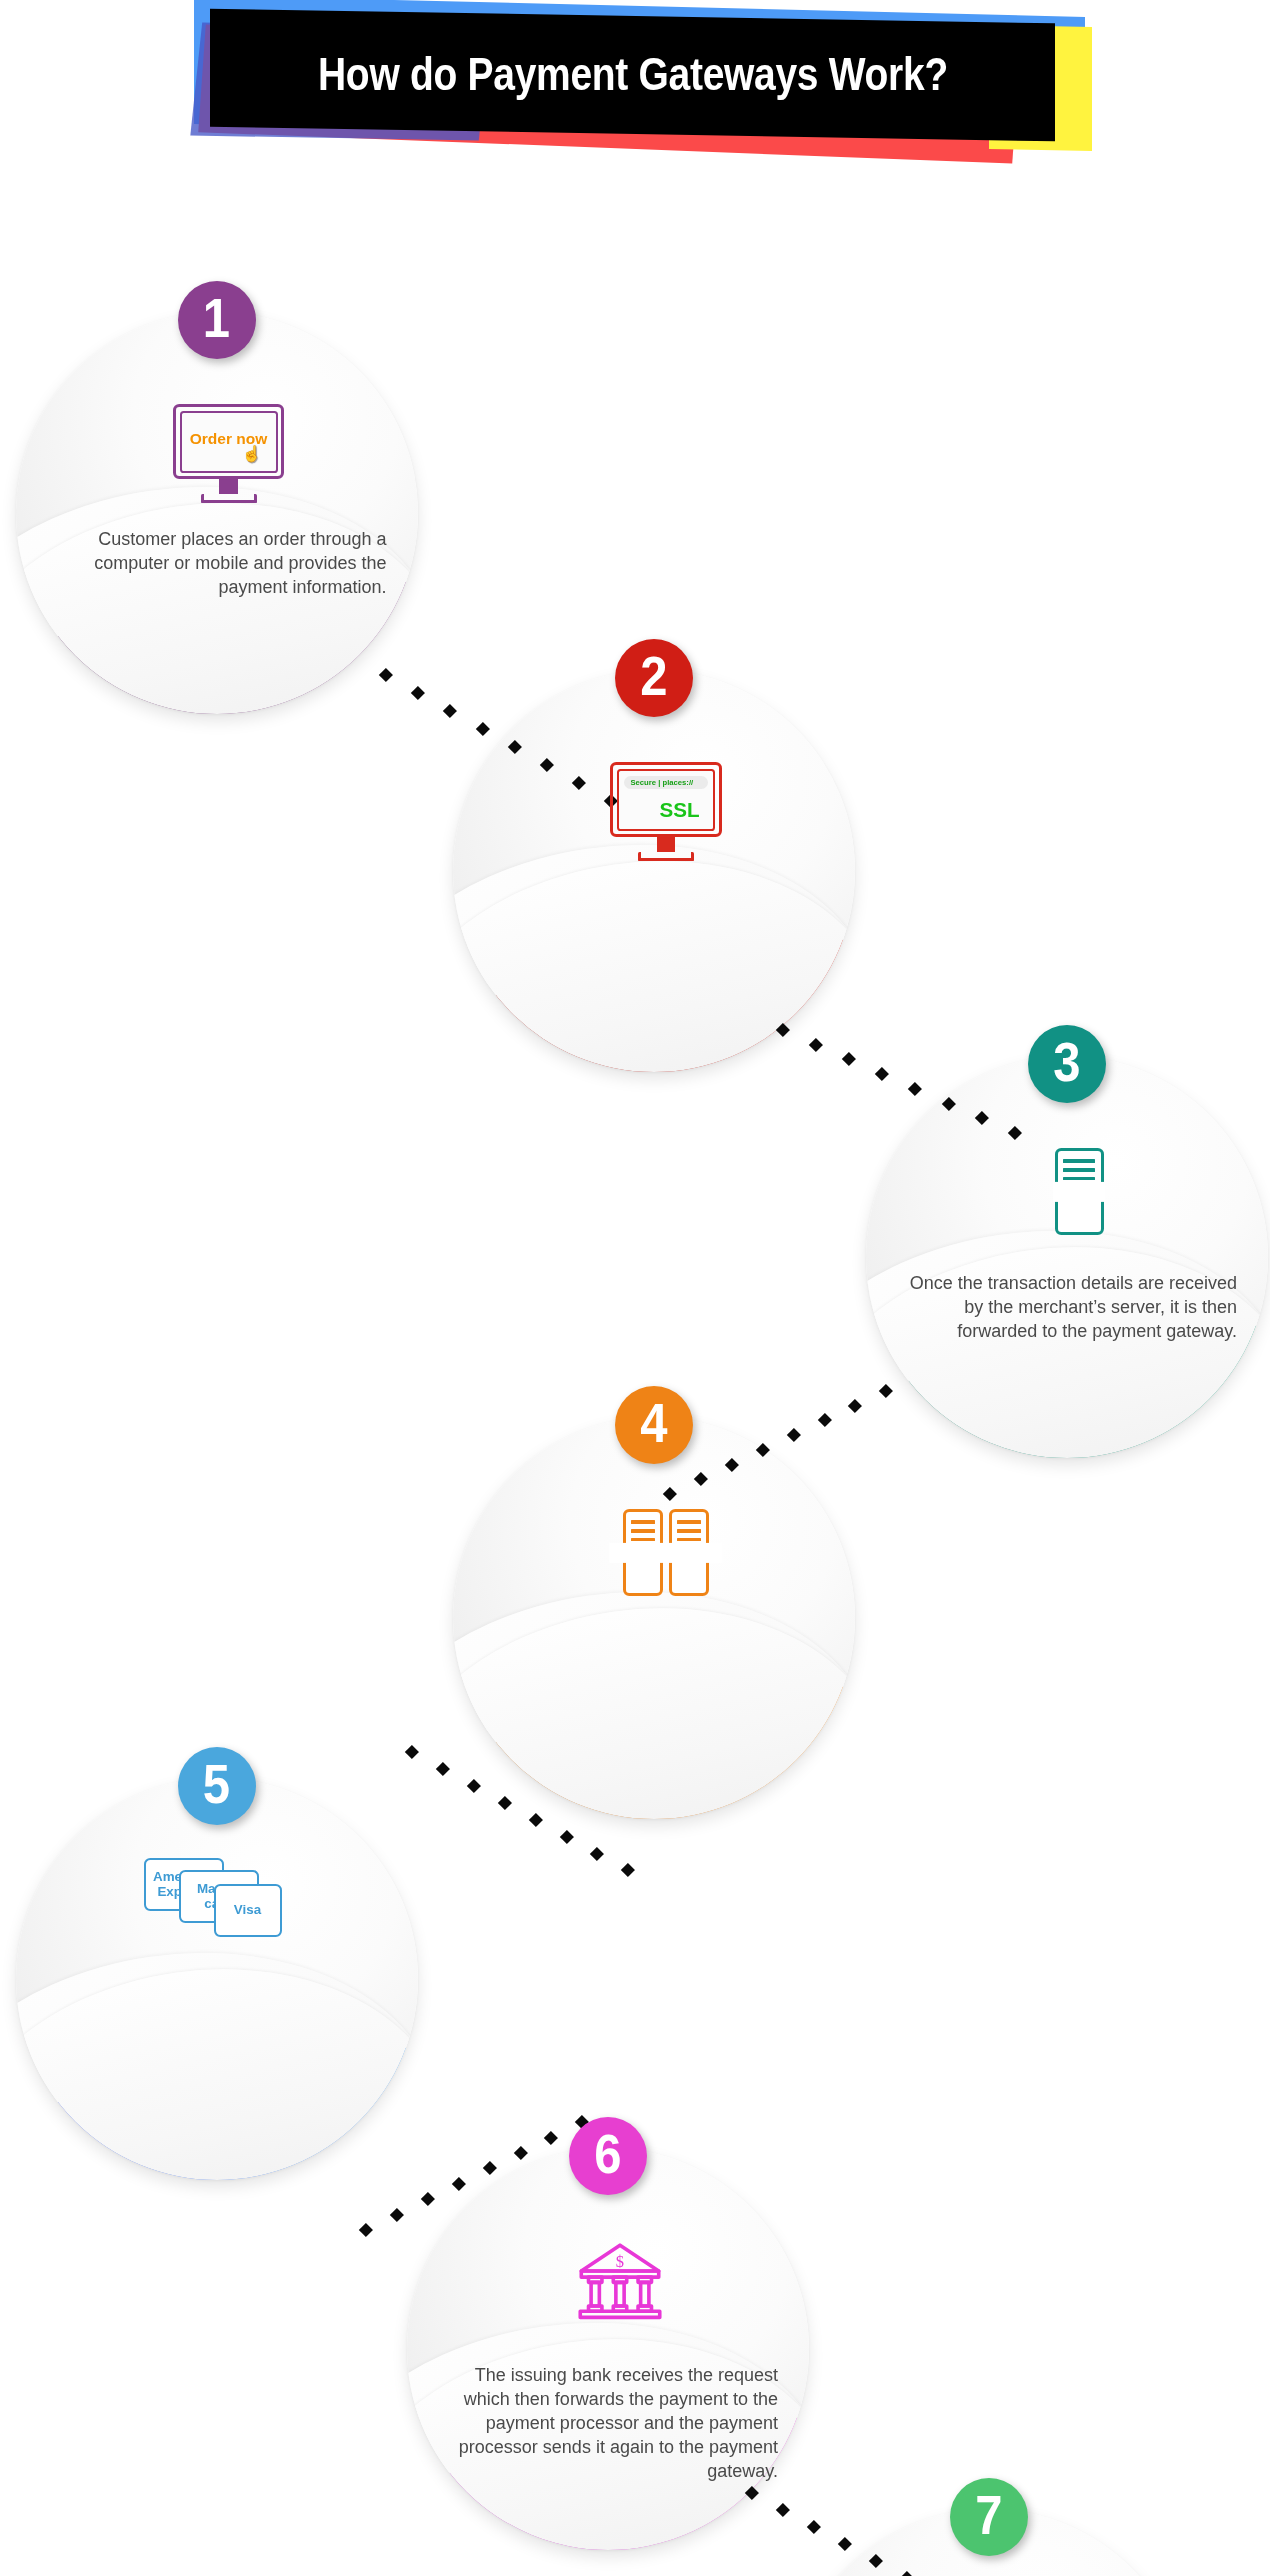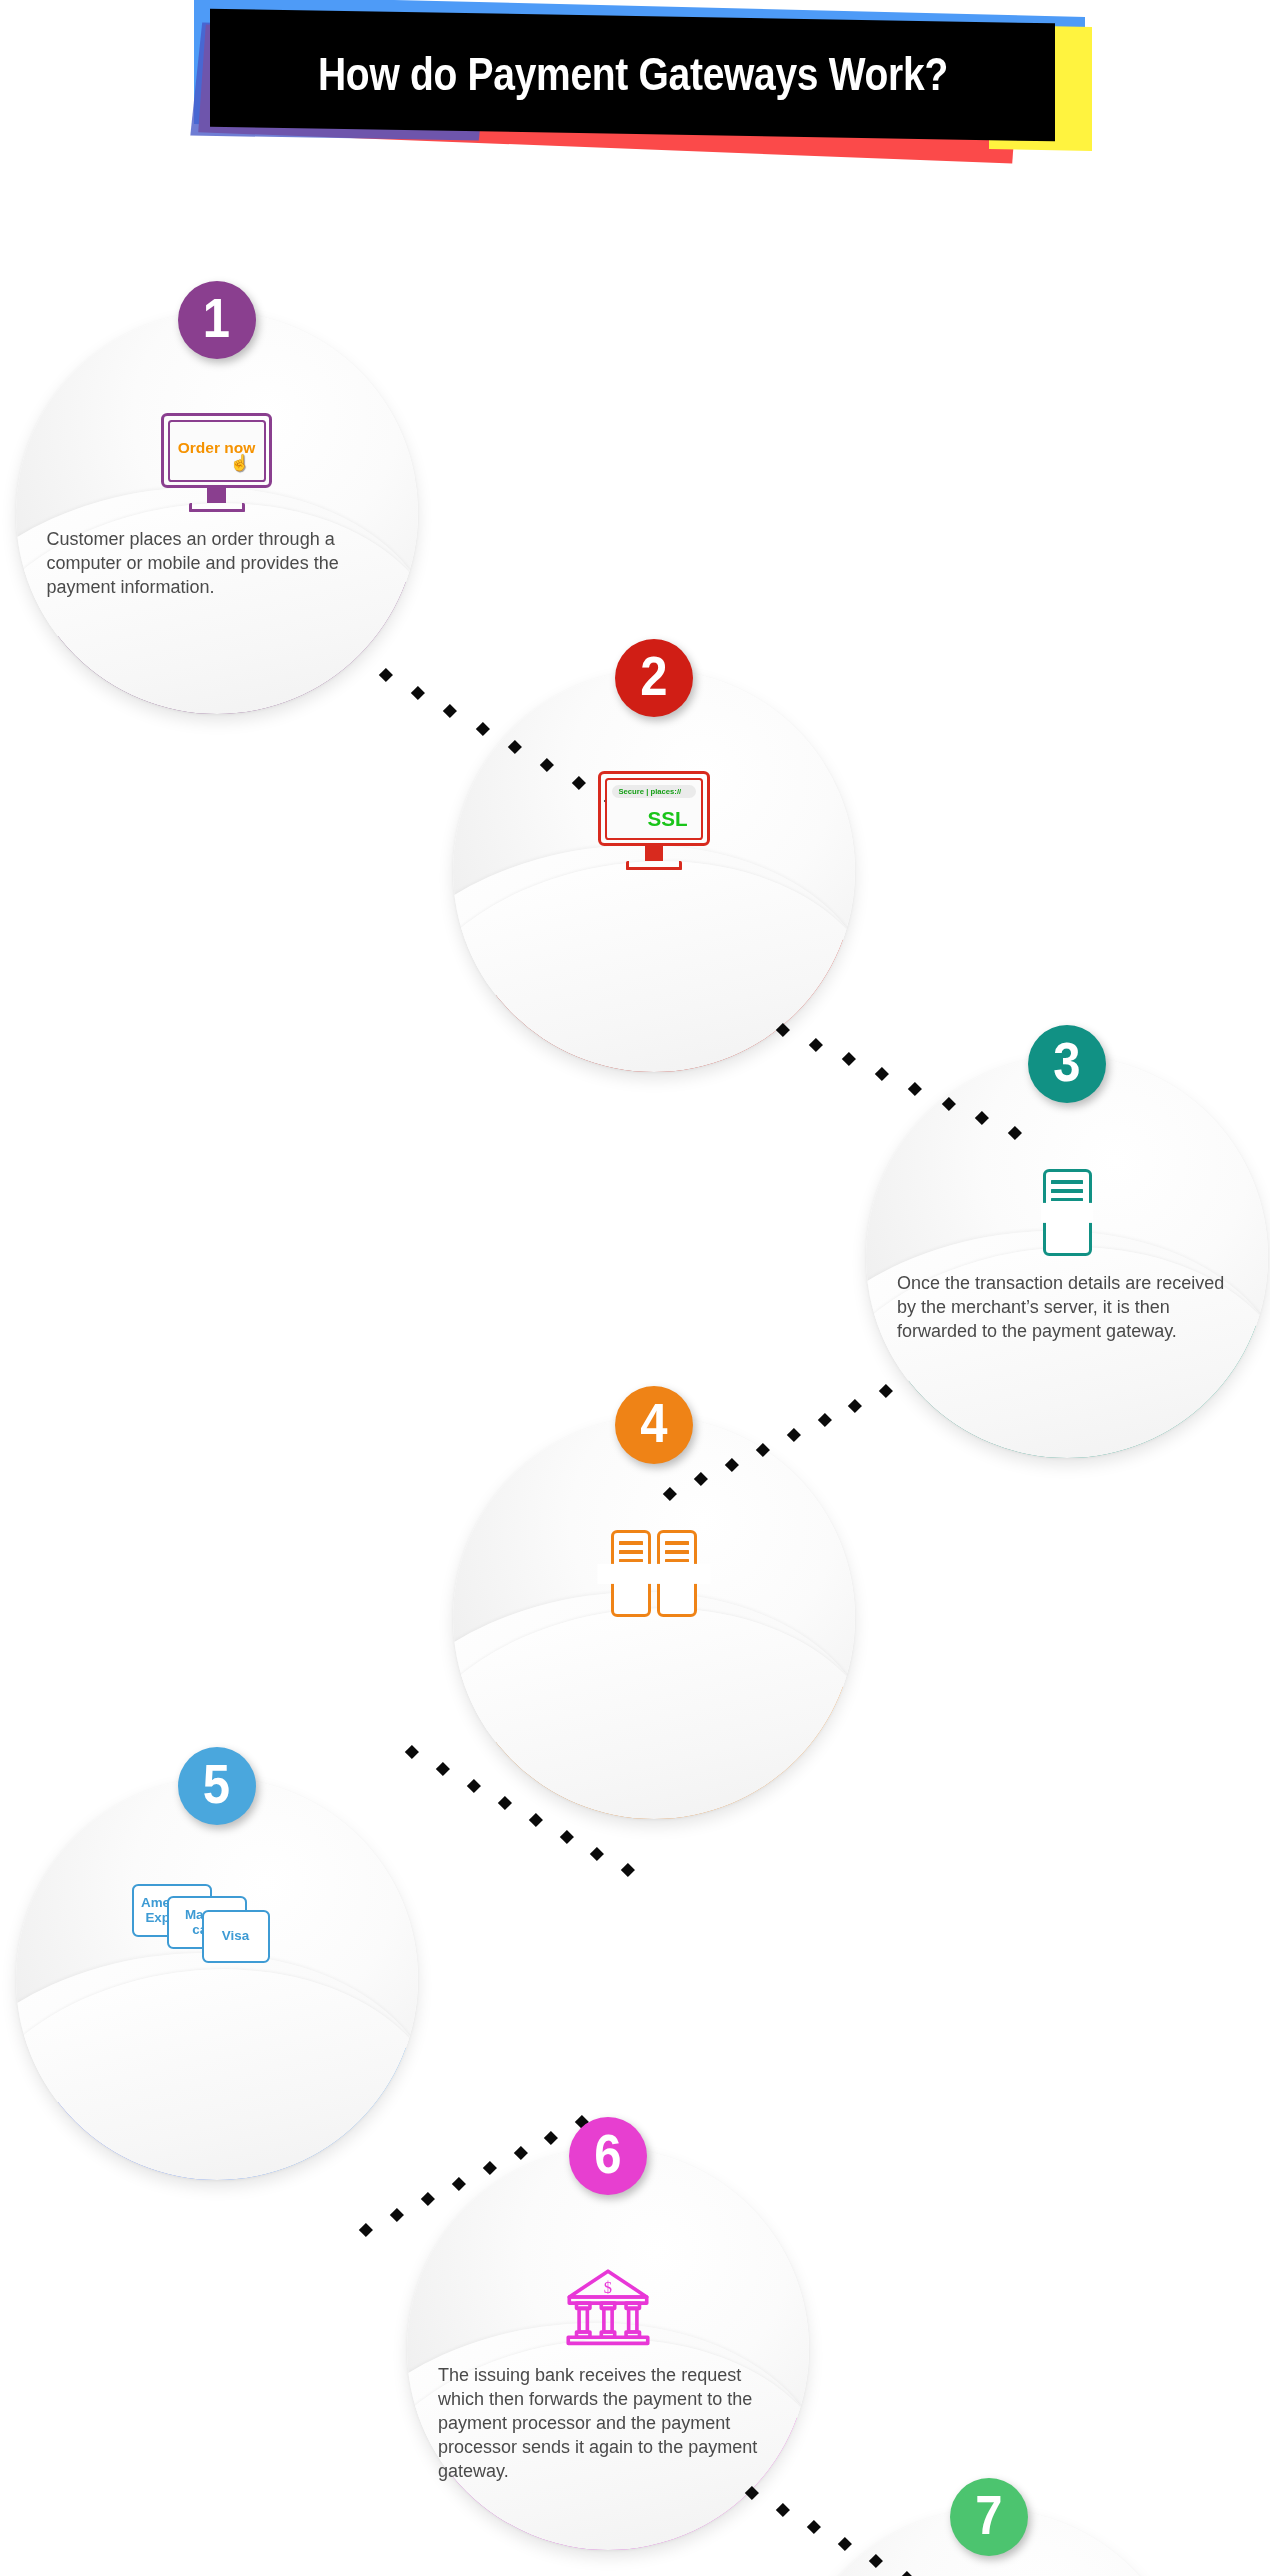--- a/index.html
+++ b/index.html
@@ -83,26 +83,26 @@
     position:absolute; left:50%; top:0; width:78px; height:78px;
     margin-left:-39px; border-radius:50%;
     display:flex; align-items:center; justify-content:center;
     color:#fff; font-size:49px; font-weight:bold; line-height:1;
     box-shadow:2.6px 4.1px 8.2px rgba(0,0,0,.26);
     z-index:6;
   }
   .badge span { transform:translateY(-2.1px) scaleY(1.12); }
 
   .icon-wrap {
-    position:absolute; left:0; top:123px; width:402px; height:108px;
-    display:flex; align-items:flex-end; justify-content:center; z-index:5;
+    position:absolute; left:12px; top:123px; width:402px; height:108px;
+    display:flex; align-items:flex-start; justify-content:center; z-index:5;
   }
   .caption {
     position:absolute; left:31px; top:247px; width:340px;
-    text-align:left; color:#4a4a4a;
+    text-align:right; color:#4a4a4a;
     font-size:18px; line-height:1.33; z-index:5;
   }
 
   
   .monitor { position:relative; }
   .mon-outer { border:3.6px solid currentColor; border-radius:6.2px; padding:3.6px; }
   .mon-screen { border:2.6px solid currentColor; border-radius:3.6px; width:98px; height:62px;
     background:#fbfbfb; position:relative; overflow:hidden; }
   .mon-neck { width:18.5px; height:14.4px; background:currentColor; margin:0 auto; }
   .mon-base-inner { width:56px; height:9.3px; border:3.6px solid currentColor; margin:0 auto; border-radius:1.5px;

